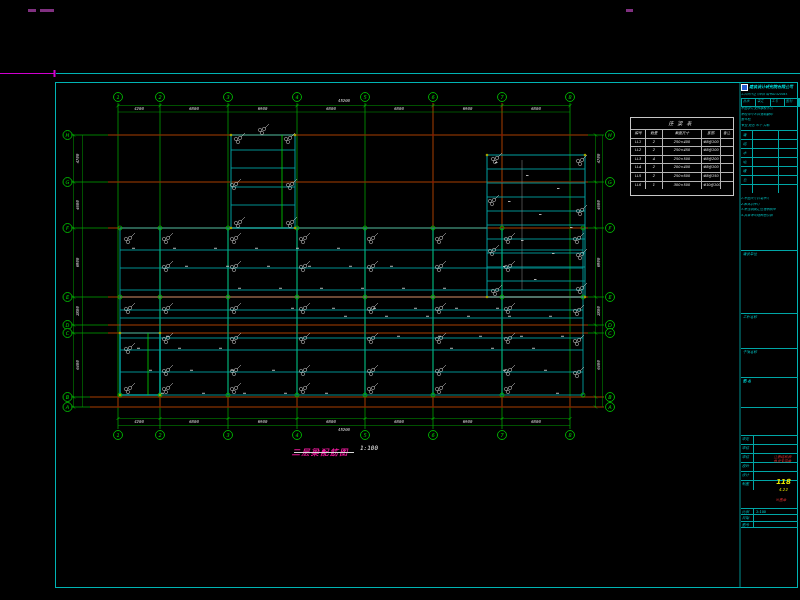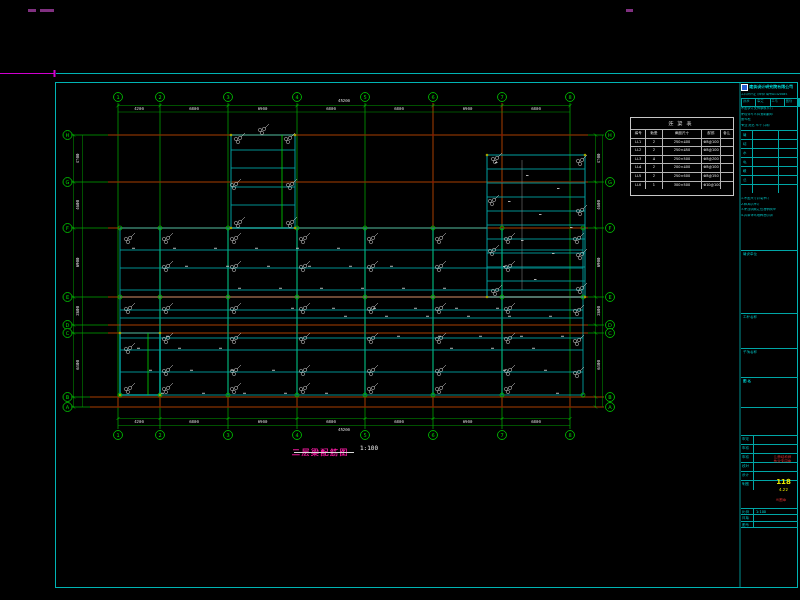--- a/index.html
+++ b/index.html
@@ -1,17 +1,17 @@
 <!DOCTYPE html>
 <html><head>
 <meta charset="utf-8">
 <style>
   html,body{margin:0;padding:0;width:800px;height:600px;background:#000;overflow:hidden;
     font-family:"DejaVu Sans",sans-serif;}
-  #stage{position:relative;width:800px;height:600px;background:#000;}
+  #stage{position:relative;width:800px;height:600px;background:#000;font-style:italic;}
   #plan-svg{position:absolute;left:0;top:0;}
   .abs{position:absolute;}
   
   #schedule{left:630px;top:117px;width:102px;height:77px;border:1px solid #c8c8c8;
     color:#e0e0e0;font-size:4px;line-height:1;}
   #schedule .ttl{height:11px;text-align:center;font-size:5px;letter-spacing:4px;
     padding-top:3px;box-sizing:border-box;}
   #schedule .grid{display:grid;grid-template-columns:15% 16% 39% 18% 12%;}
   #schedule .grid div{border-top:0.5px solid #b4b4b4;border-right:0.5px solid #b4b4b4;
     height:8.6px;overflow:hidden;white-space:nowrap;padding:2px 1px 0 1px;box-sizing:border-box;

